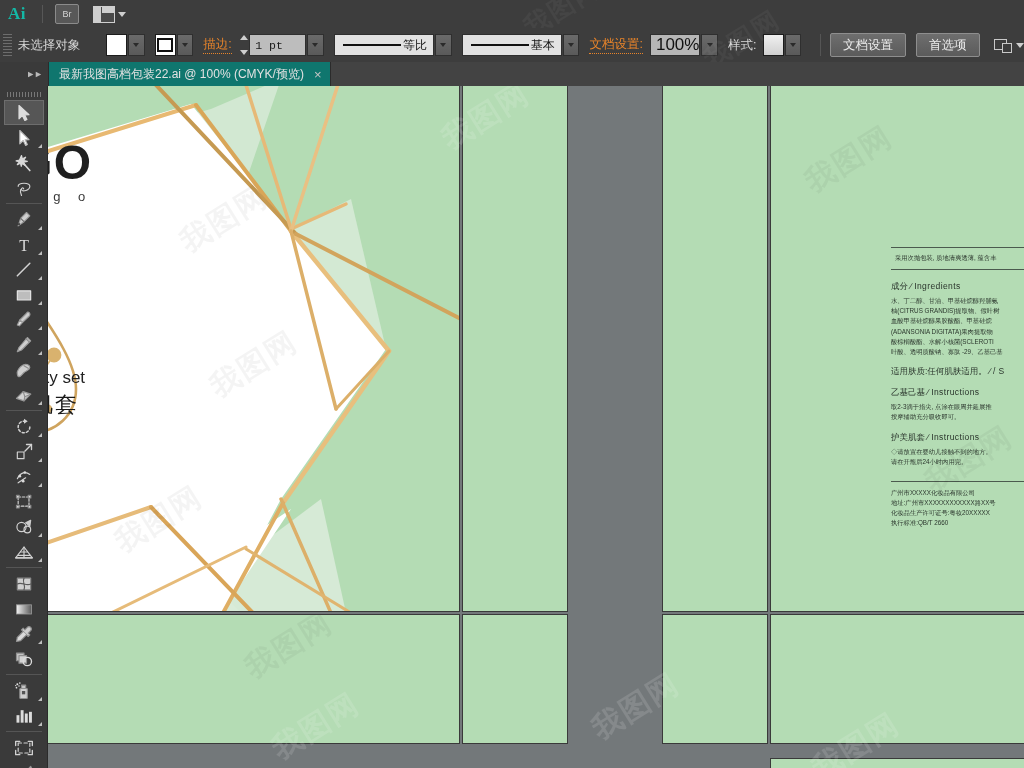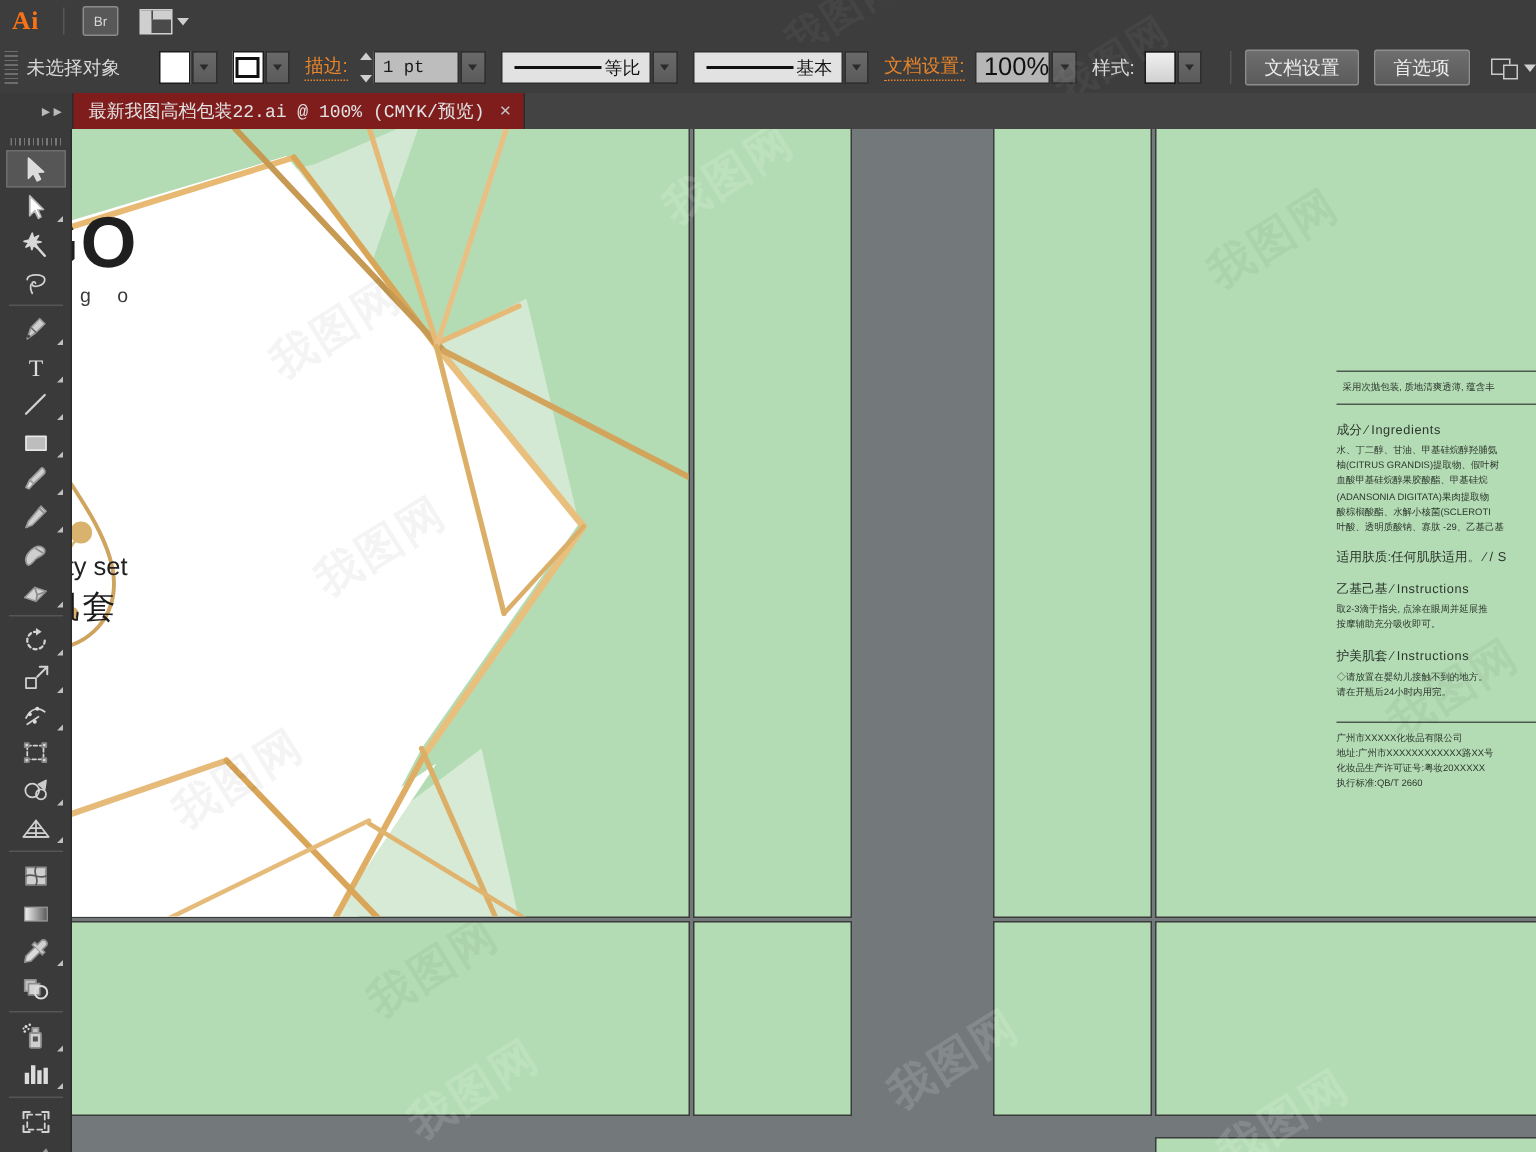--- a/index.html
+++ b/index.html
@@ -19,21 +19,21 @@
   .menubar {
     position: absolute; left: 0; top: 0;
     width: 1024px; height: 28px;
     background: #3d3d3d;
     border-bottom: 1px solid #2b2b2b;
     display: flex; align-items: center;
   }
   .ai-logo {
     width: 34px; height: 28px;
     display: flex; align-items: center; justify-content: center;
-    color: #f97316;
+    color: #14b8a6;
     font-size: 17px; font-weight: bold;
     font-family: "Liberation Serif", serif;
     letter-spacing: 0.5px;
   }
   .menu-item {
     padding: 0 9px; height: 28px; line-height: 28px;
     color: #d8d8d8; font-size: 12.5px;
     white-space: nowrap; cursor: default;
   }
   .menu-sep {
@@ -164,24 +164,24 @@
     border-bottom: 1px solid #2b2b2b;
   }
   .panel-flyout {
     position:absolute; left:0; top:0; width:48px; height:24px;
     background:#3a3a3a; display:flex;align-items:center;justify-content:flex-end;
     padding-right:6px; box-sizing:border-box;
   }
   .flyout-arrows { color:#b9b9b9; font-size:9px; letter-spacing:-1px; }
   .doc-tab {
     position: absolute; left: 48px; top: 0; height: 24px;
-    background: #7f1d1d;
+    background: #0f766e;
     border-right: 1px solid #2b2b2b; border-left:1px solid #2b2b2b;
     display: flex; align-items: center; padding: 0 8px 0 10px;
-    color: #e2e2e2; font-size: 12px; white-space: nowrap; font-family: Liberation Mono, monospace;
+    color: #e2e2e2; font-size: 12px; white-space: nowrap;
   }
   .tab-close {
     margin-left: 10px; color: #c6c6c6; font-size: 13px; line-height: 1;
   }
 
   
   .toolbar {
     position: absolute; left: 0; top: 86px;
     width: 48px; height: 682px;
     background: #3a3a3a;

